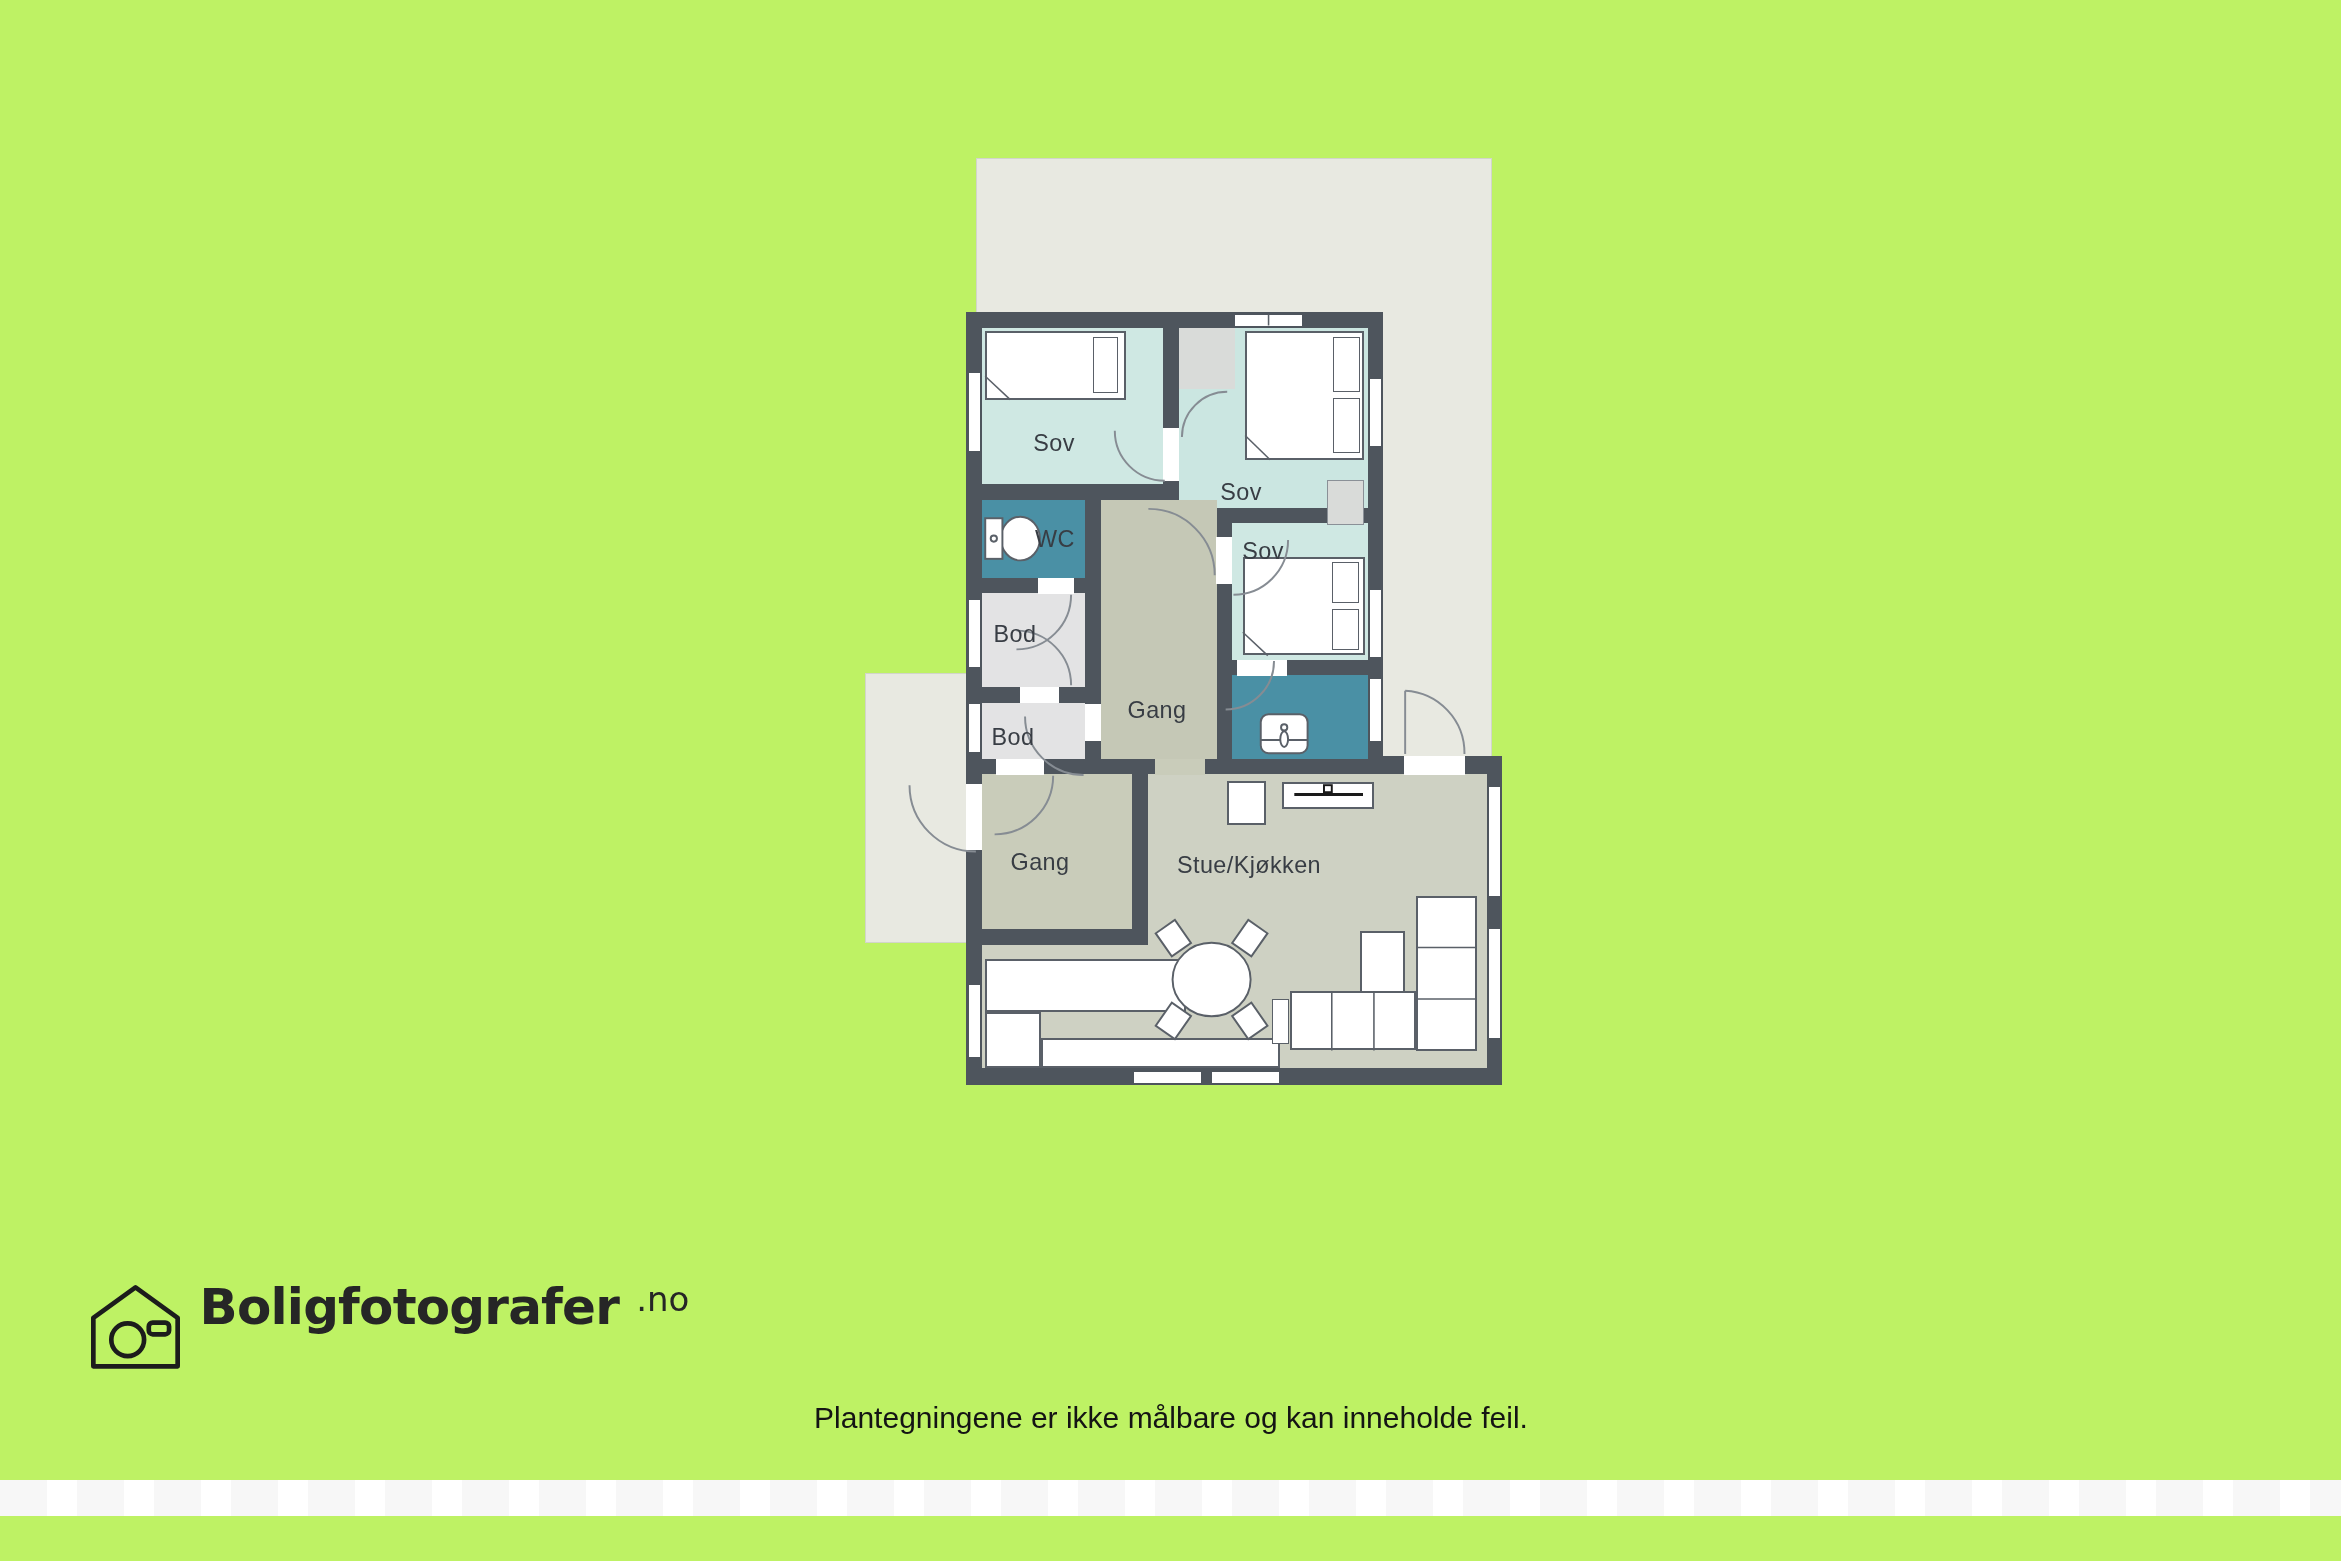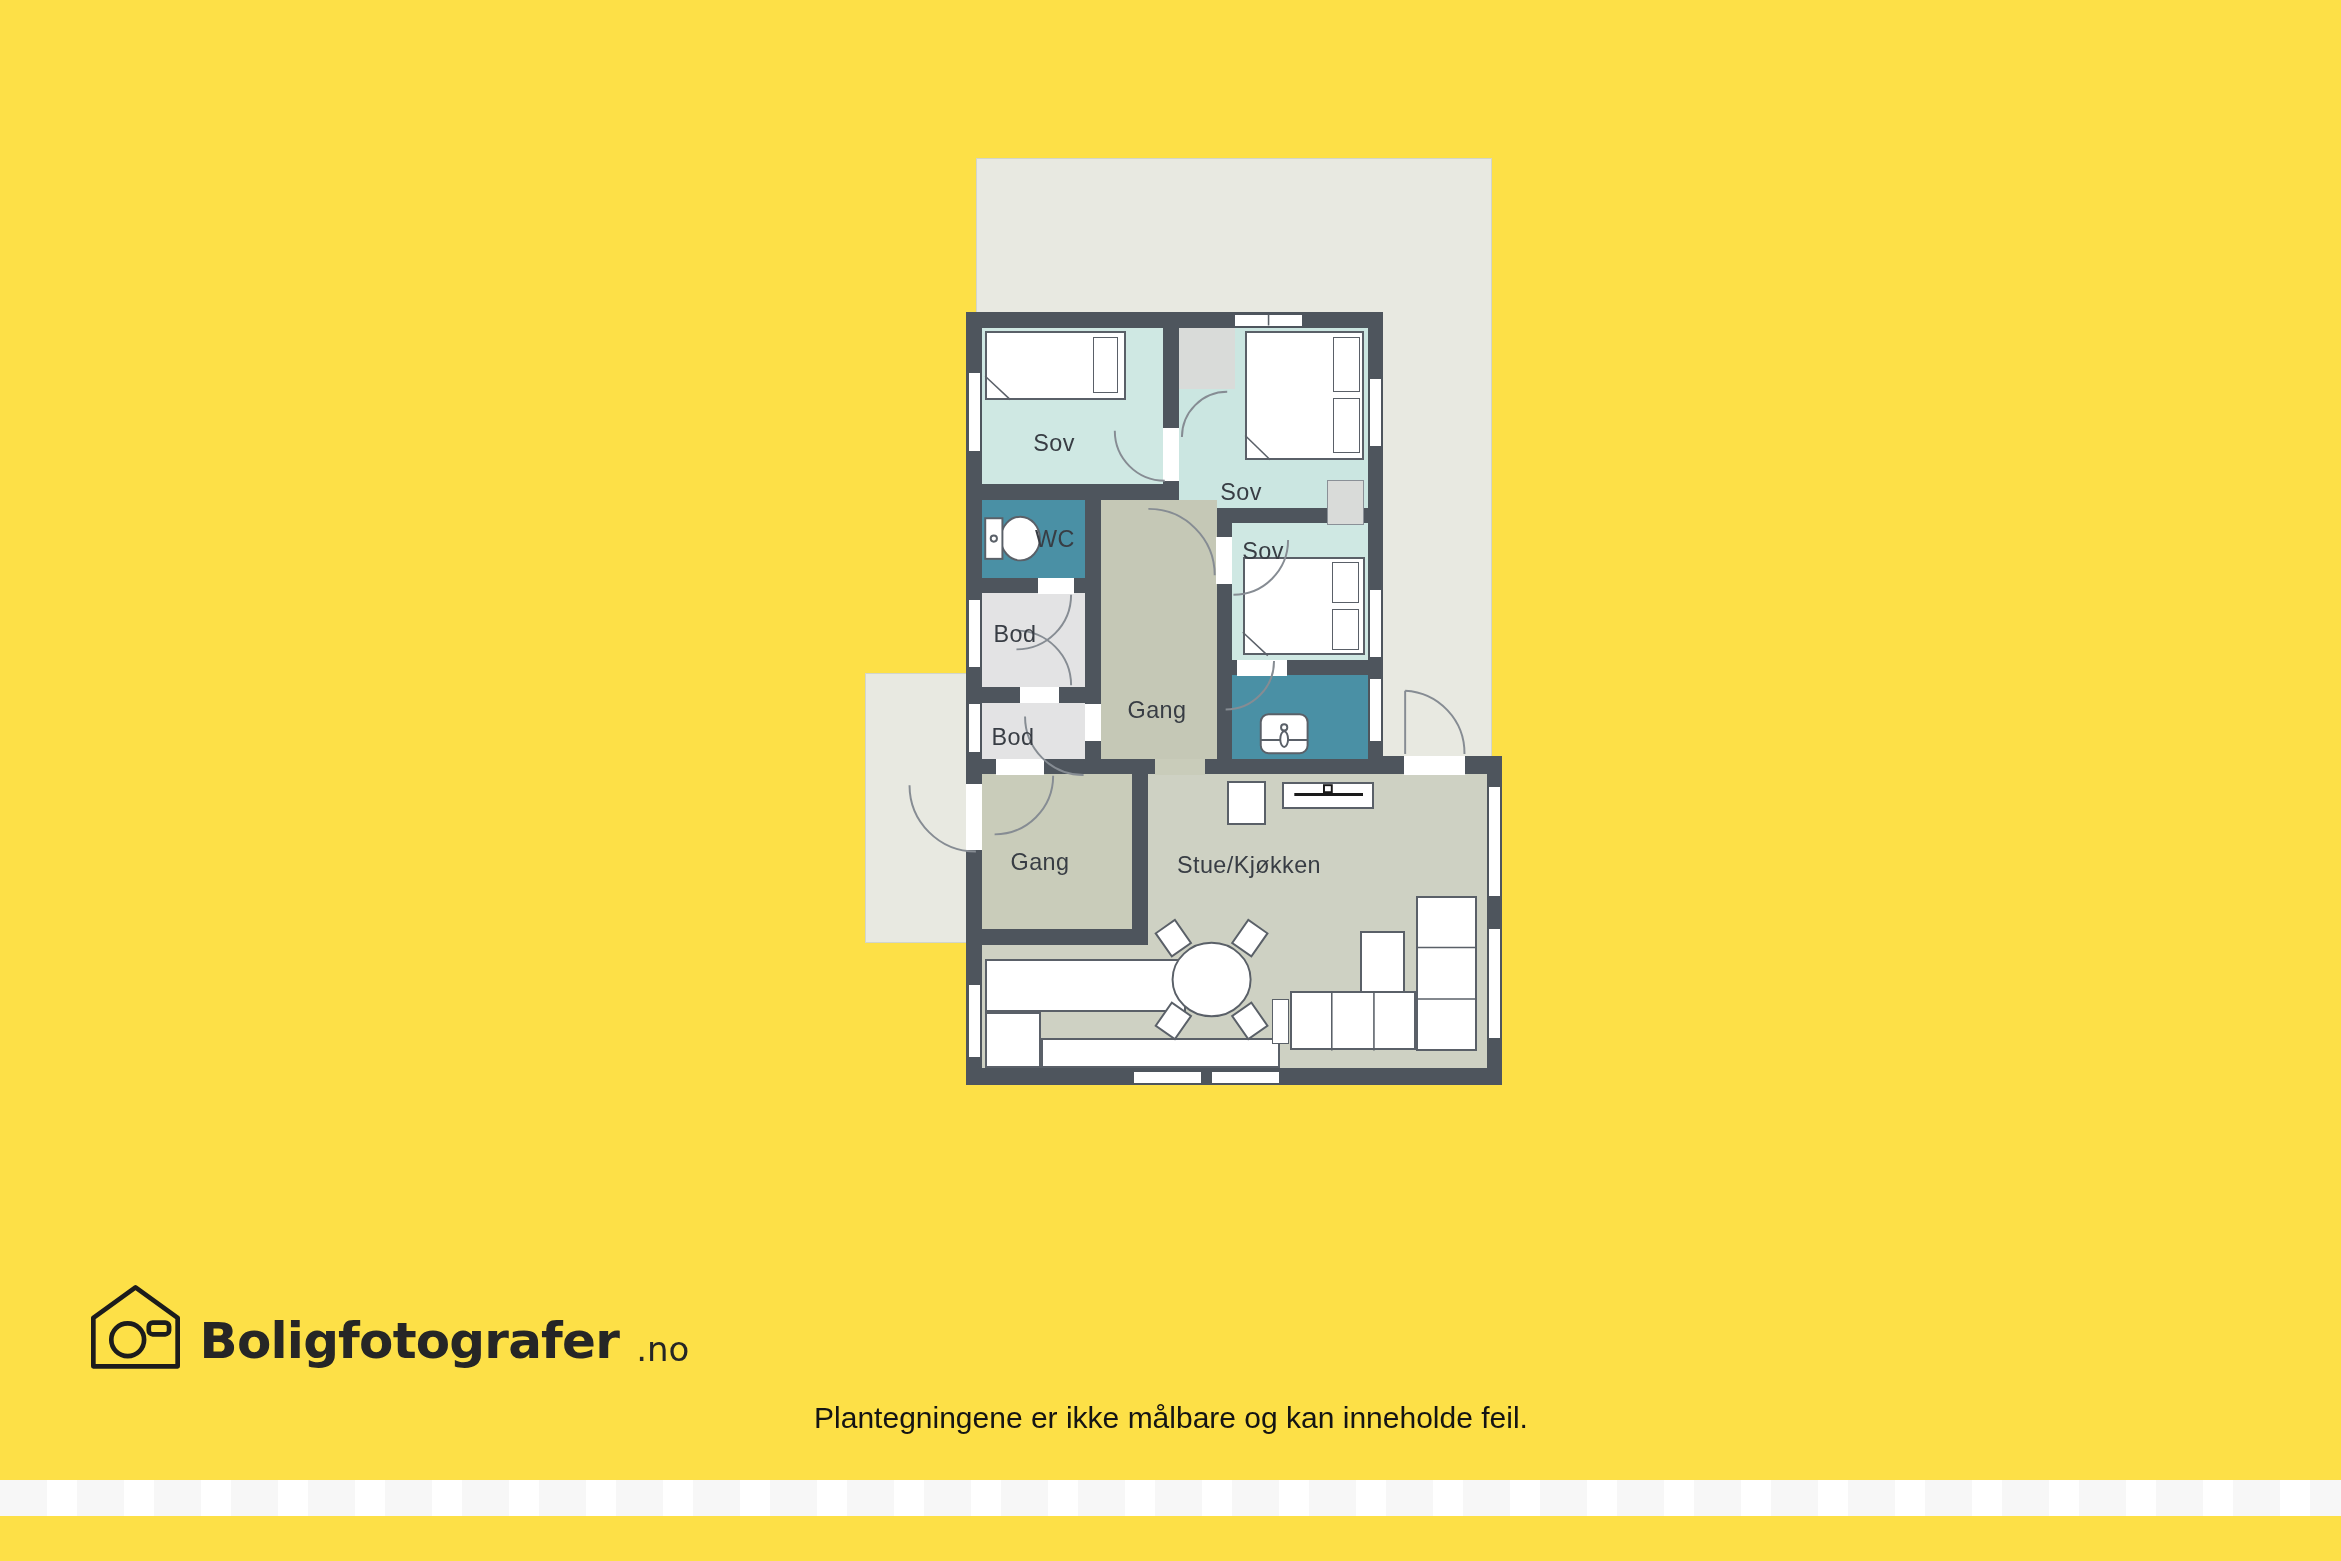--- a/index.html
+++ b/index.html
@@ -1,16 +1,16 @@
 <!DOCTYPE html>
 <html style="font-size:12.5px"><head>
 <meta charset="utf-8">
 <style>
   html,body{margin:0;padding:0;background:#ffffff;}
-  .page{position:relative;width:2342px;height:1561px;background:#fde047;overflow:hidden;
+  .page{position:relative;width:2342px;height:1561px;background:#bef264;overflow:hidden;
         font-family:"Liberation Sans",sans-serif;}
   
   .outdoor{position:absolute;background:#e8e9e1;border:0.8px solid #d2d5ca;}
   
   .walls{position:absolute;background:#4e555d;}
   
   .room{position:absolute;}
   .room.bedroom{background:#cfe8e3;}
   .room.bedroom2{background:#cbe6e1;}
   .room.bath{background:#4a90a5;}
@@ -25,21 +25,21 @@
   .doorgap.floor{background:#c9ccba;}
   
   .furn{position:absolute;background:#ffffff;border:2.3px solid #5a6068;box-sizing:border-box;}
   .furn.gray{background:#d9dbd9;border:1.6px solid #8a9097;}
   
   .rlabel{position:absolute;transform:translate(-50%,-50%);font-size:23.4px;color:#383d44;
           letter-spacing:0.4px;white-space:nowrap;}
   
   svg.overlay{position:absolute;left:0;top:0;}
   
-  .bolig-logo{position:absolute;left:87px;top:1282px;display:flex;align-items:flex-end;gap:15.6px;}
+  .bolig-logo{position:absolute;left:87px;top:1282px;display:flex;gap:15.6px;}
   .bolig-text{font-family:"DejaVu Sans",sans-serif;font-weight:bold;font-size:50px;color:#262626;
               letter-spacing:-0.8px;line-height:1;padding-bottom:7.8px;}
   .bolig-tld{font-family:"DejaVu Sans",sans-serif;font-weight:normal;font-size:34px;color:#262626;
              line-height:1;padding-bottom:7.8px;margin-left:1.6px;}
   .proaktiv{position:absolute;right:86px;top:1255px;text-align:right;}
   .proaktiv-name{font-family:"DejaVu Serif",serif;font-size:77px;color:#1d1f24;
                  letter-spacing:7.8px;line-height:1.05;}
   .proaktiv-sub{font-family:"Liberation Sans",sans-serif;font-size:26.5px;color:#272a30;
                 letter-spacing:6.2px;margin-top:3.1px;}
   .disclaimer{position:absolute;left:0;width:2342px;text-align:center;font-size:30px;color:#141414;}

